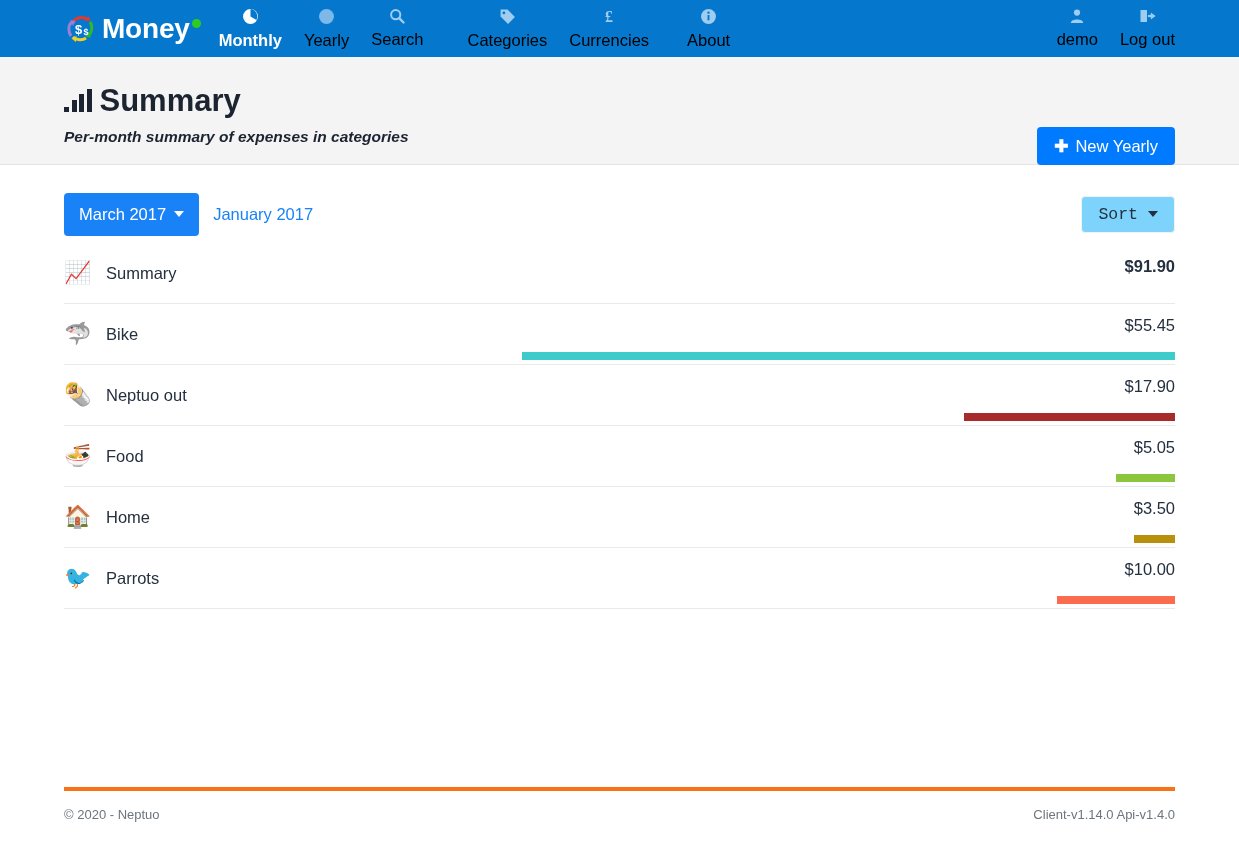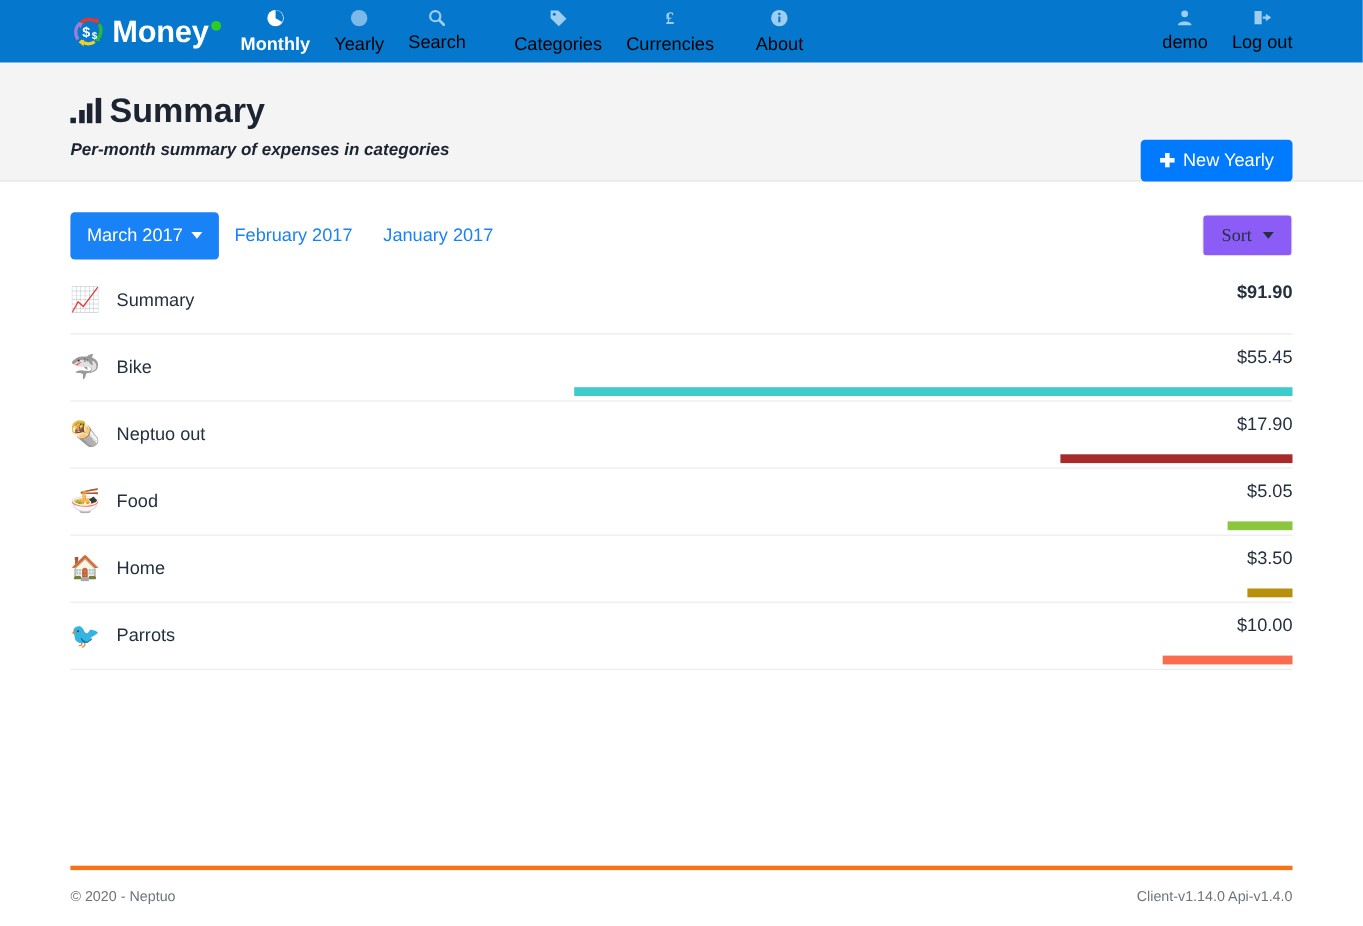--- a/index.html
+++ b/index.html
@@ -200,25 +200,25 @@
   }
   .caret {
     width: 0; height: 0;
     border-left: 5px solid transparent;
     border-right: 5px solid transparent;
     border-top: 6px solid currentColor;
     display: inline-block;
   }
   .sort-btn {
     margin-left: auto;
-    background: #8b5cf6;
+    background: #7dd3fc;
     border: 1px solid #f1f2f4;
     border-radius: 4px;
     font-size: 16.5px;
-    font-family: Liberation Serif, serif;
+    font-family: Liberation Mono, monospace;
     color: #25303f;
     padding: 8px 16px;
     display: inline-flex;
     align-items: center;
     gap: 10px;
     cursor: pointer;
   }
 
   
   .list { margin-top: 4px; }
@@ -409,21 +409,20 @@
     </button>
   </div>
 
   <div class="content">
 
     <div class="toolbar">
       <a class="month-tab selected" href="#">
         <span>March 2017</span>
         <span class="caret"></span>
       </a>
-      <a class="month-tab" href="#">February 2017</a>
       <a class="month-tab" href="#">January 2017</a>
 
       <button class="sort-btn">
         <span>Sort</span>
         <span class="caret"></span>
       </button>
     </div>
 
     <div class="list">
 

